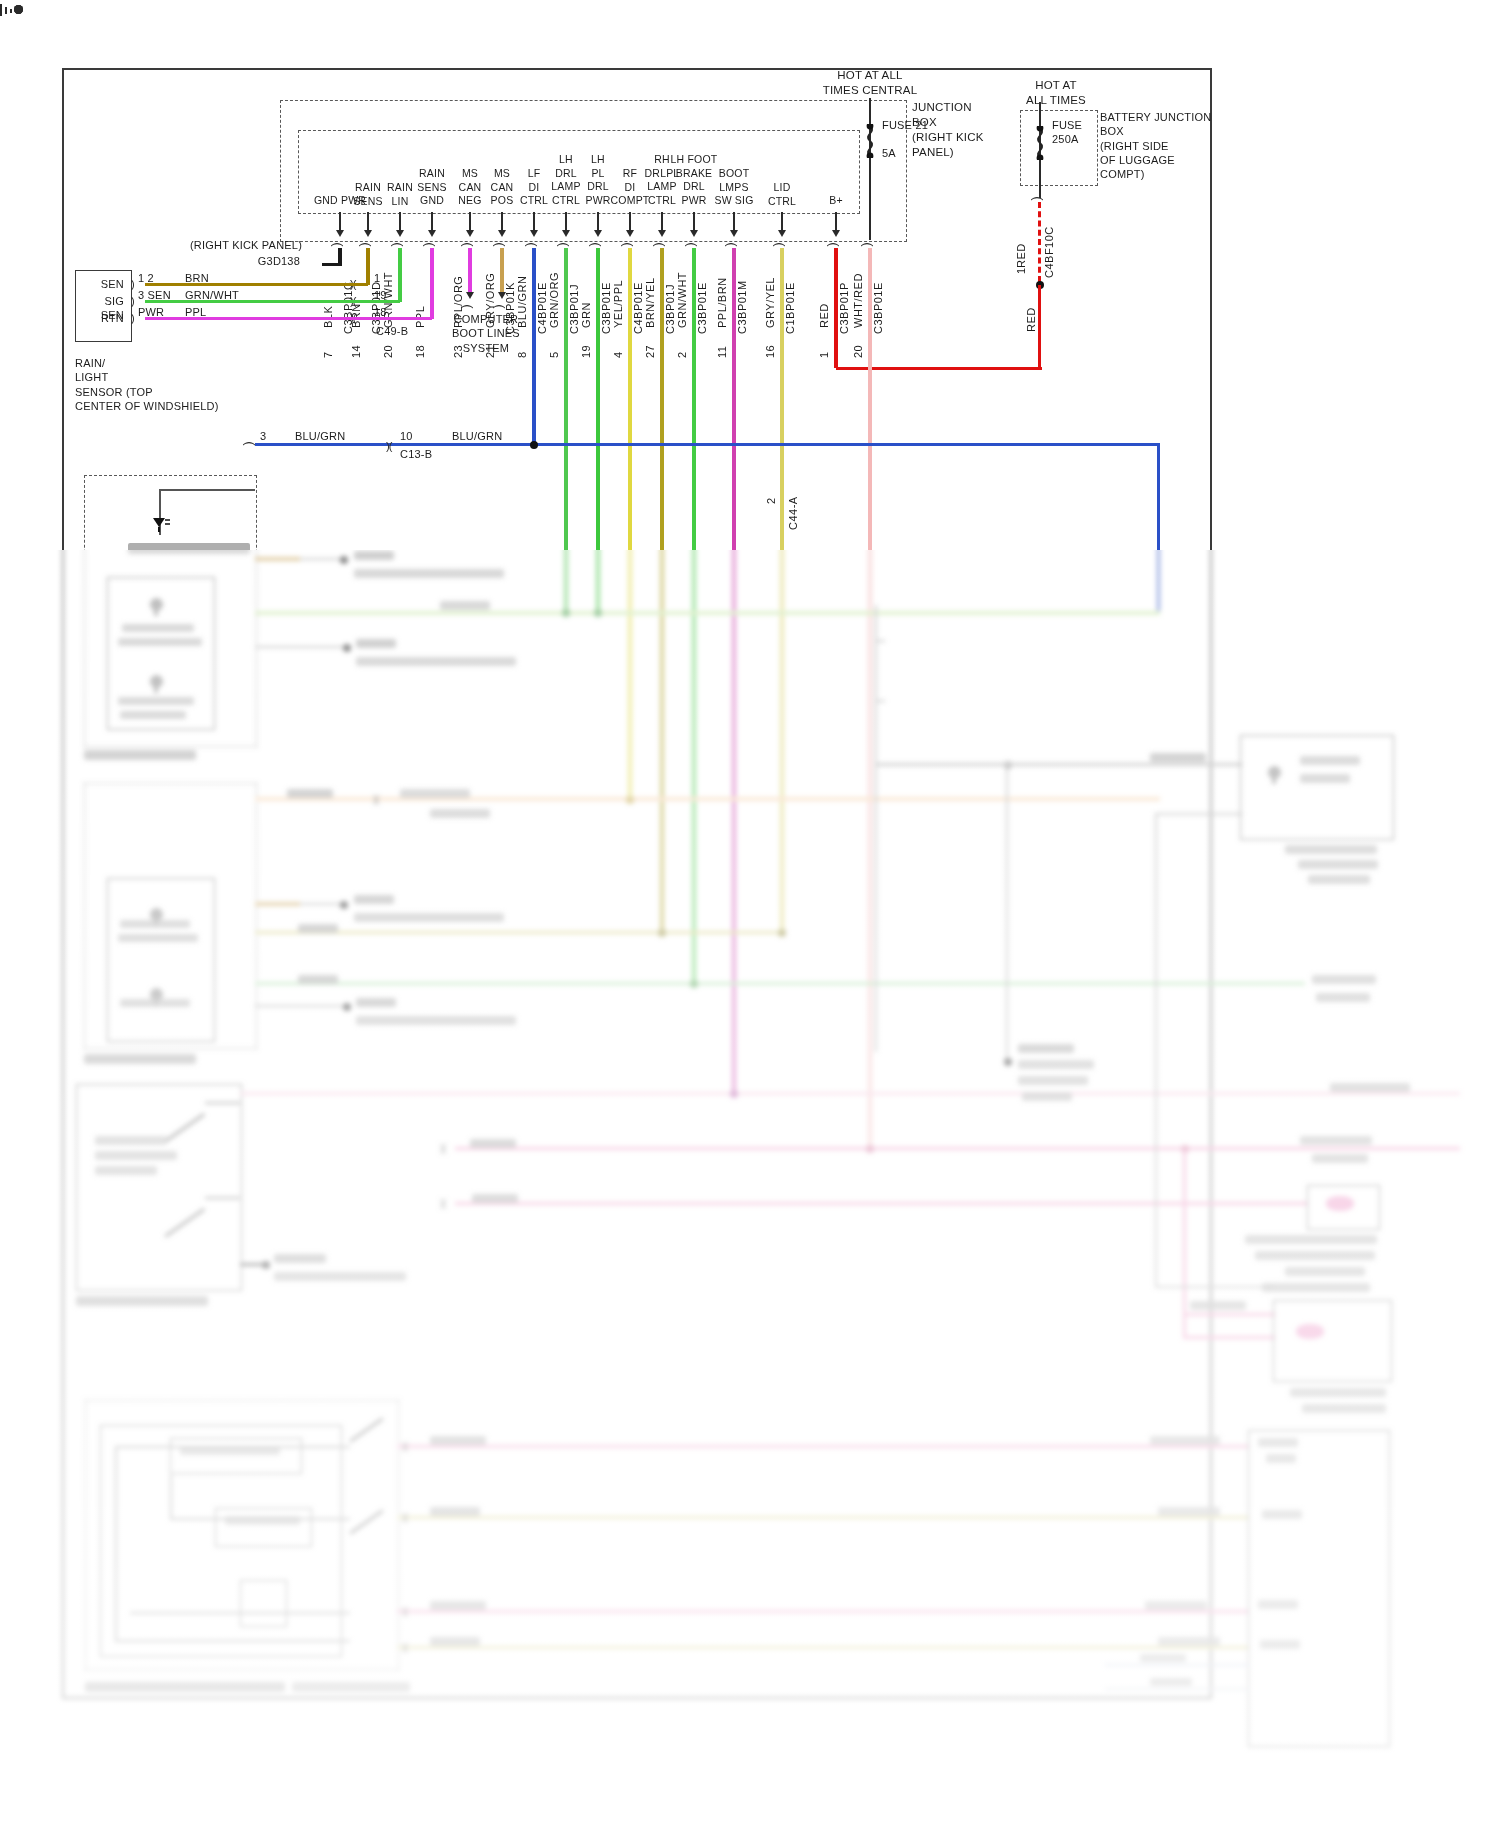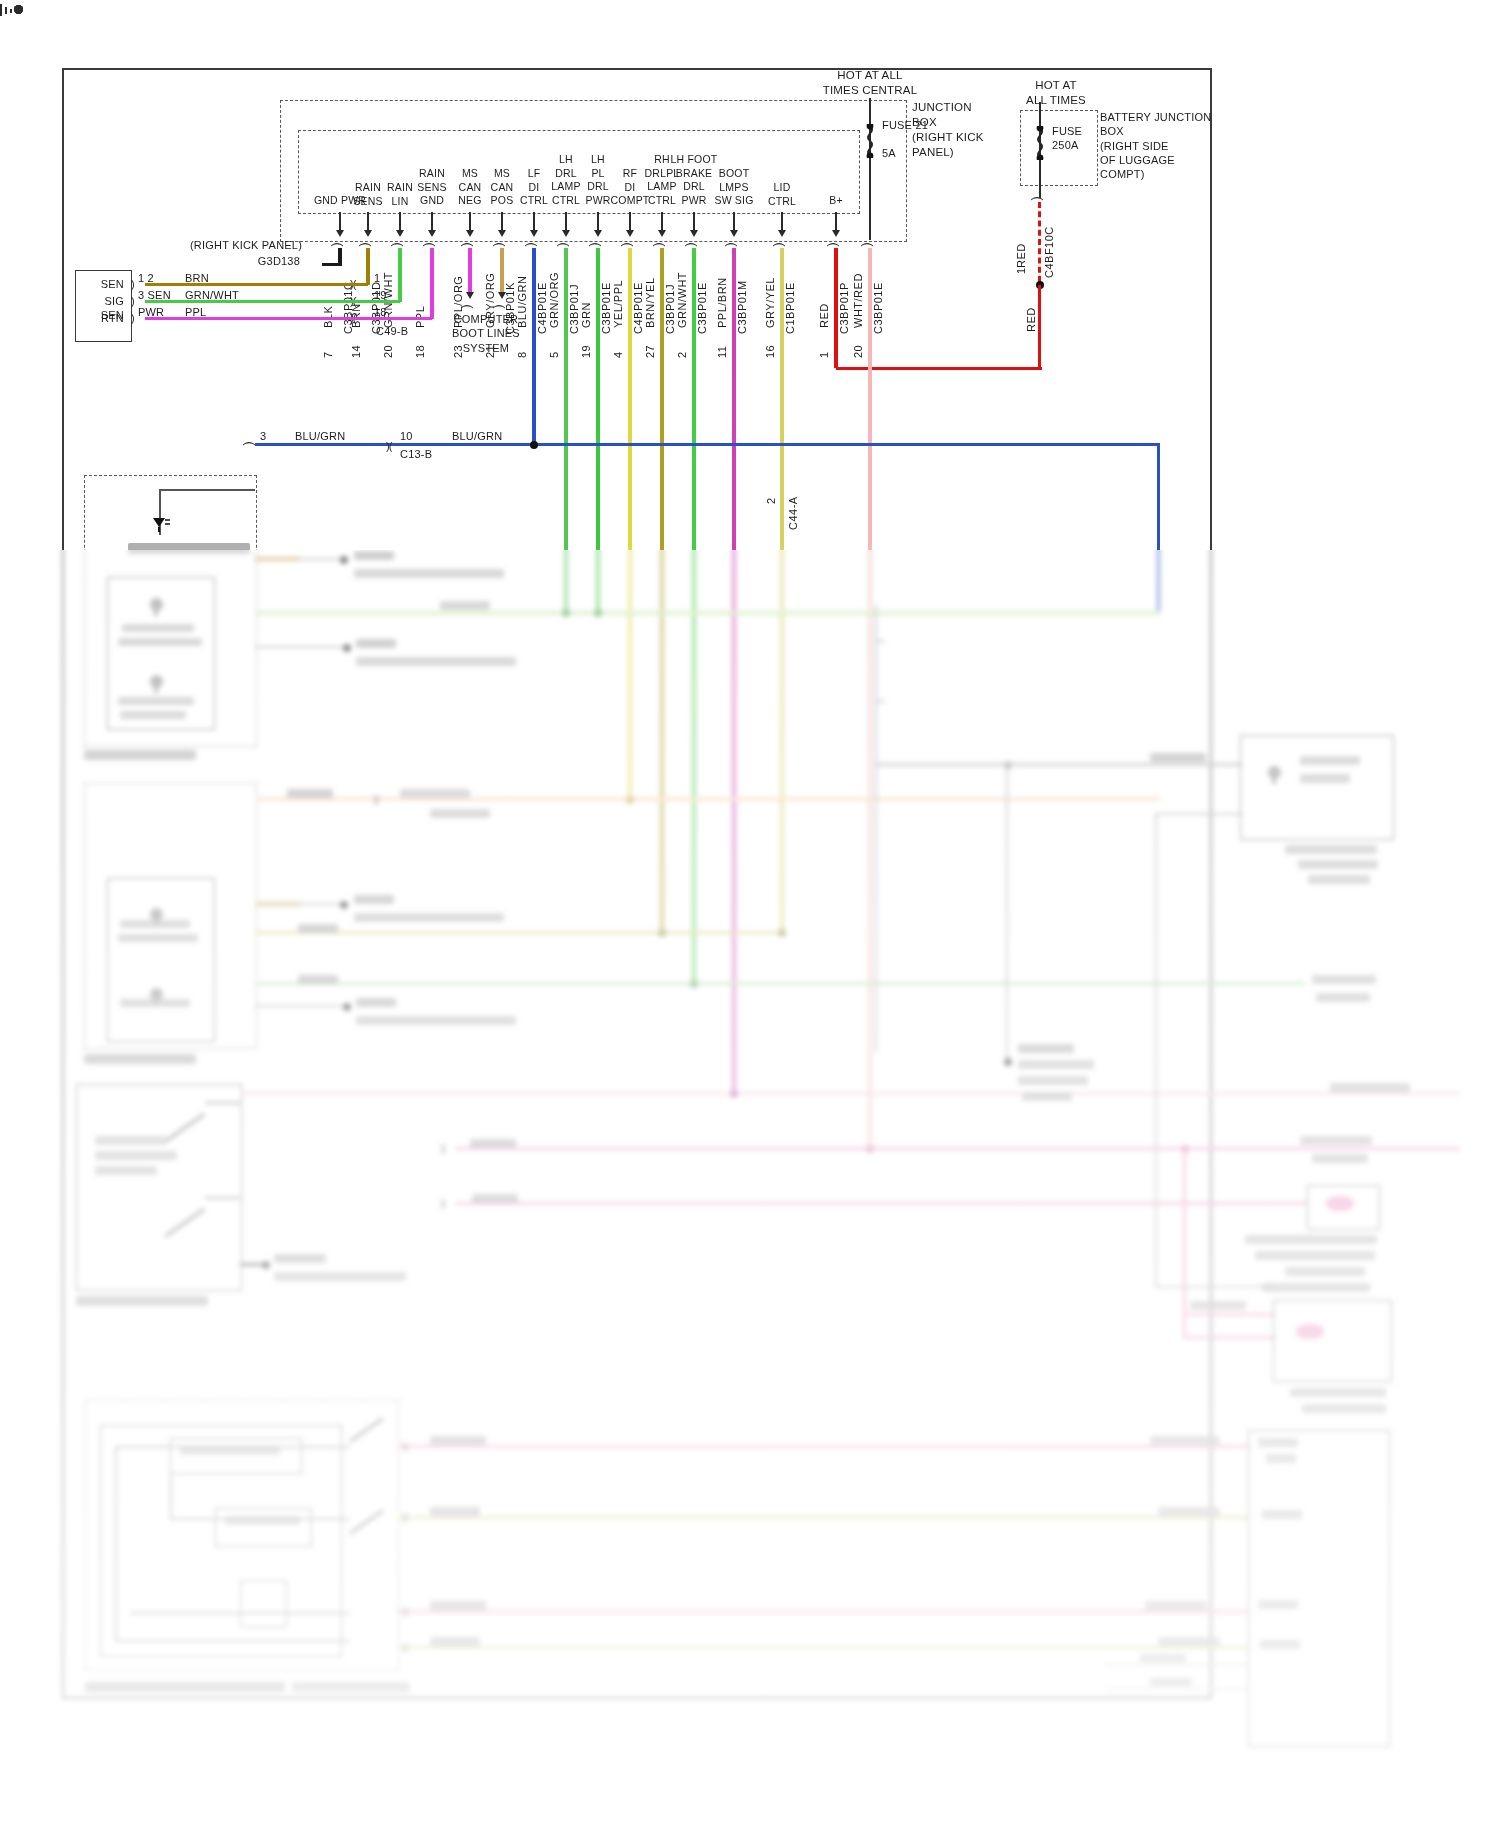--- a/index.html
+++ b/index.html
@@ -63,21 +63,21 @@
 BOX
 (RIGHT SIDE
 OF LUGGAGE
 COMPT)</div>
       <div class="ln" style="left: 1039px; top: 102px; width: 2.4px; height: 96px; background: rgb(42, 42, 42);"></div>
       <div class="abs" style="left: 1033px; top: 126px;"><svg width="14" height="34" viewBox="0 0 14 34">
           <path d="M7 2 C14 8 0 11 7 17 C14 23 0 26 7 32" stroke="#222" stroke-width="2" fill="none"></path>
           <circle cx="7" cy="2" r="3.4" fill="#111"></circle>
           <circle cx="7" cy="32" r="3.4" fill="#111"></circle>
         </svg></div>
-      <div class="t" style="left: 1052px; top: 118px; margin-top: 6px;">FUSE
+      <div class="t" style="left: 1052px; top: 118px;">FUSE
 250A</div>
       <div class="brk" style="left: 1036px; top: 192px;">(</div>
       <div class="rot" style="left: 1016px; top: 198px; height: 70px;">RED</div>
       <div class="rot" style="left: 1016px; top: 250px; height: 24px;">1</div>
       <div class="rot" style="left: 1044px; top: 198px; height: 80px;">C4BF10C</div>
       <div class="ln" style="left: 1038px; top: 202px; width: 0px; height: 80px; border-left: 3.2px dashed rgb(224, 16, 16);"></div>
       <div class="dot" style="left: 1036px; top: 281px; background: rgb(17, 17, 17);"></div>
       <div class="rot" style="left: 1026px; top: 292px; height: 40px;">RED</div>
       <div class="ln" style="left: 1038px; top: 285px; width: 3.2px; height: 85px; background: rgb(224, 16, 16);"></div>
       <div class="ln" style="left: 836px; top: 367px; width: 206px; height: 3.2px; background: rgb(224, 16, 16);"></div>
@@ -255,20 +255,24 @@
       <div class="t tr" style="left: 78px; top: 311px; width: 46px;">RTN</div>
       <div class="con" style="left: 131px; top: 313px;">)</div>
       <div class="t" style="left: 138px; top: 305px;">PWR</div>
       <div class="t" style="left: 185px; top: 305px;">PPL</div>
       <div class="con" style="left: 350px; top: 313px;">)(</div>
       <div class="t" style="left: 374px; top: 305px;">18</div>
       <div class="ln" style="left: 145px; top: 283px; width: 223px; height: 3.2px; background: rgb(160, 128, 0);"></div>
       <div class="ln" style="left: 145px; top: 300px; width: 255px; height: 3.2px; background: rgb(68, 204, 68);"></div>
       <div class="ln" style="left: 145px; top: 317px; width: 287px; height: 3.2px; background: rgb(224, 60, 224);"></div>
       <div class="t" style="left: 376px; top: 324px;">C49-B</div>
+      <div class="t" style="left: 75px; top: 356px; width: 200px;">RAIN/
+LIGHT
+SENSOR (TOP
+CENTER OF WINDSHIELD)</div>
       <div class="arr" style="left: 466px; top: 292px;"></div>
       <div class="arr" style="left: 498px; top: 292px;"></div>
       <div class="brk" style="left: 466px; top: 300px;">(</div>
       <div class="brk" style="left: 498px; top: 300px;">(</div>
       <div class="t tc" style="left: 420px; top: 312px; width: 132px;">COMPUTER
 BOOT LINES
 SYSTEM</div>
       <div class="ln" style="left: 255px; top: 443px; width: 905px; height: 3.2px; background: rgb(42, 80, 200);"></div>
       <div class="ln" style="left: 1157px; top: 443px; width: 3.2px; height: 172px; background: rgb(42, 80, 200);"></div>
       <div class="brk" style="left: 248px; top: 437px;">(</div>

